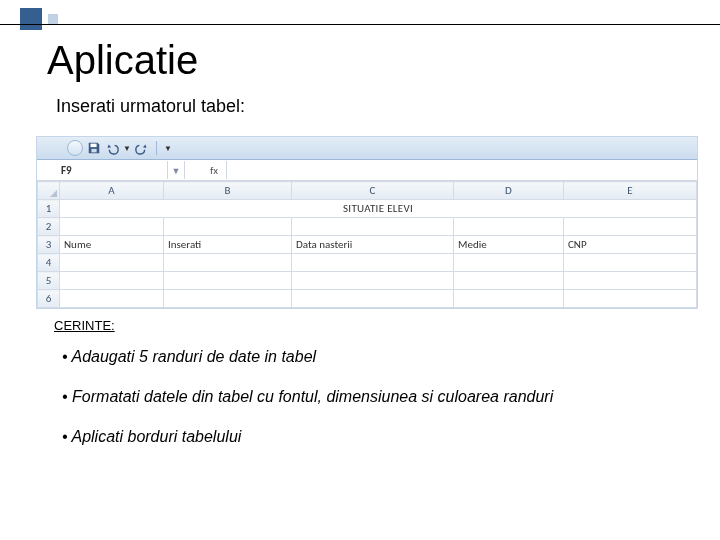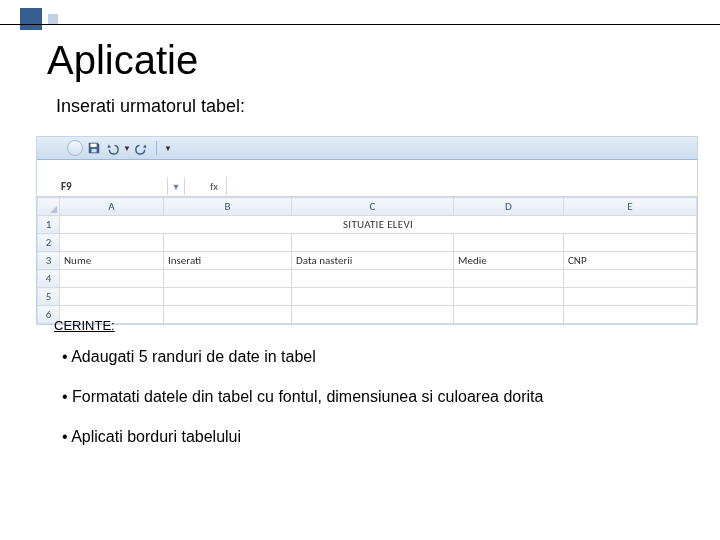--- a/index.html
+++ b/index.html
@@ -90,21 +90,20 @@
       height: 14px;
       background: #9db8d7;
       margin: 0 3px;
     }
     .namebox-row {
       height: 20px;
       display: flex;
       align-items: center;
       border-bottom: 1px solid #d0d7e2;
       background: #fff;
-      margin-top: 16px;
     }
     .namebox {
       width: 106px;
       height: 18px;
       display: flex;
       align-items: center;
       padding-left: 24px;
       border-right: 1px solid #d0d7e2;
       font-weight: bold;
       font-size: 11px;
@@ -184,20 +183,21 @@
       text-decoration: underline;
     }
     .bullets {
       position: absolute;
       left: 62px;
       top: 348px;
       font-size: 16px;
     }
     .bullets div {
       margin-bottom: 22px;
+      font-style: italic;
     }
     .chev { font-size: 8px; }
   </style>
 </head>
 <body>
 
 <div class="slide">
   <div class="accent-row">
     <div class="accent-big"></div>
     <div class="accent-small"></div>
@@ -305,16 +305,16 @@
             <td></td>
       </tr>
     </tbody>
       </table>
   </div>
 
   <div class="cerinte">CERINTE:</div>
 
   <div class="bullets">
     <div>• Adaugati 5 randuri de date in tabel</div>
-    <div>• Formatati datele din tabel cu fontul, dimensiunea si culoarea dorita</div>
+    <div>• Formatati datele din tabel cu fontul, dimensiunea si culoarea randuri</div>
     <div>• Aplicati borduri tabelului</div>
   </div>
 </div>
 
 </body></html>

